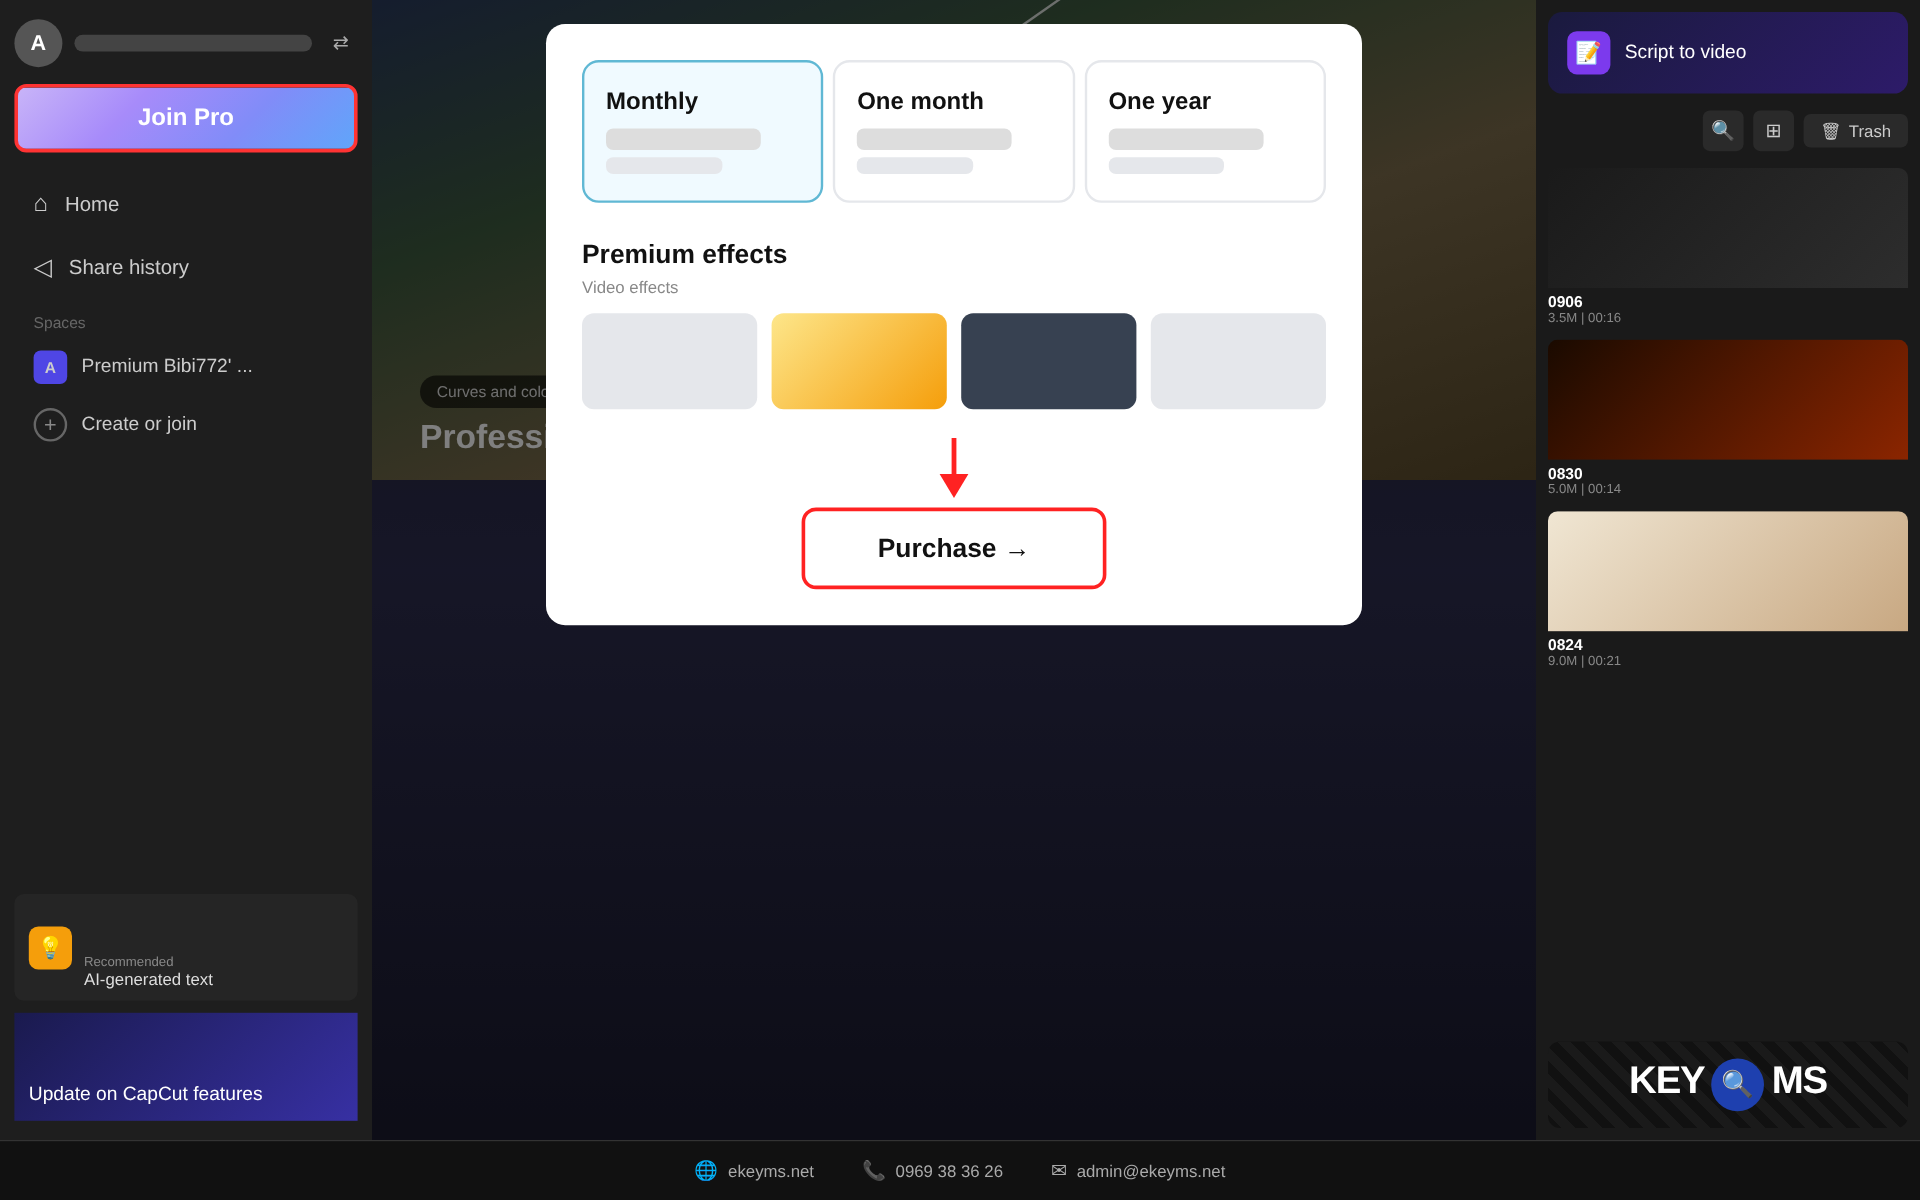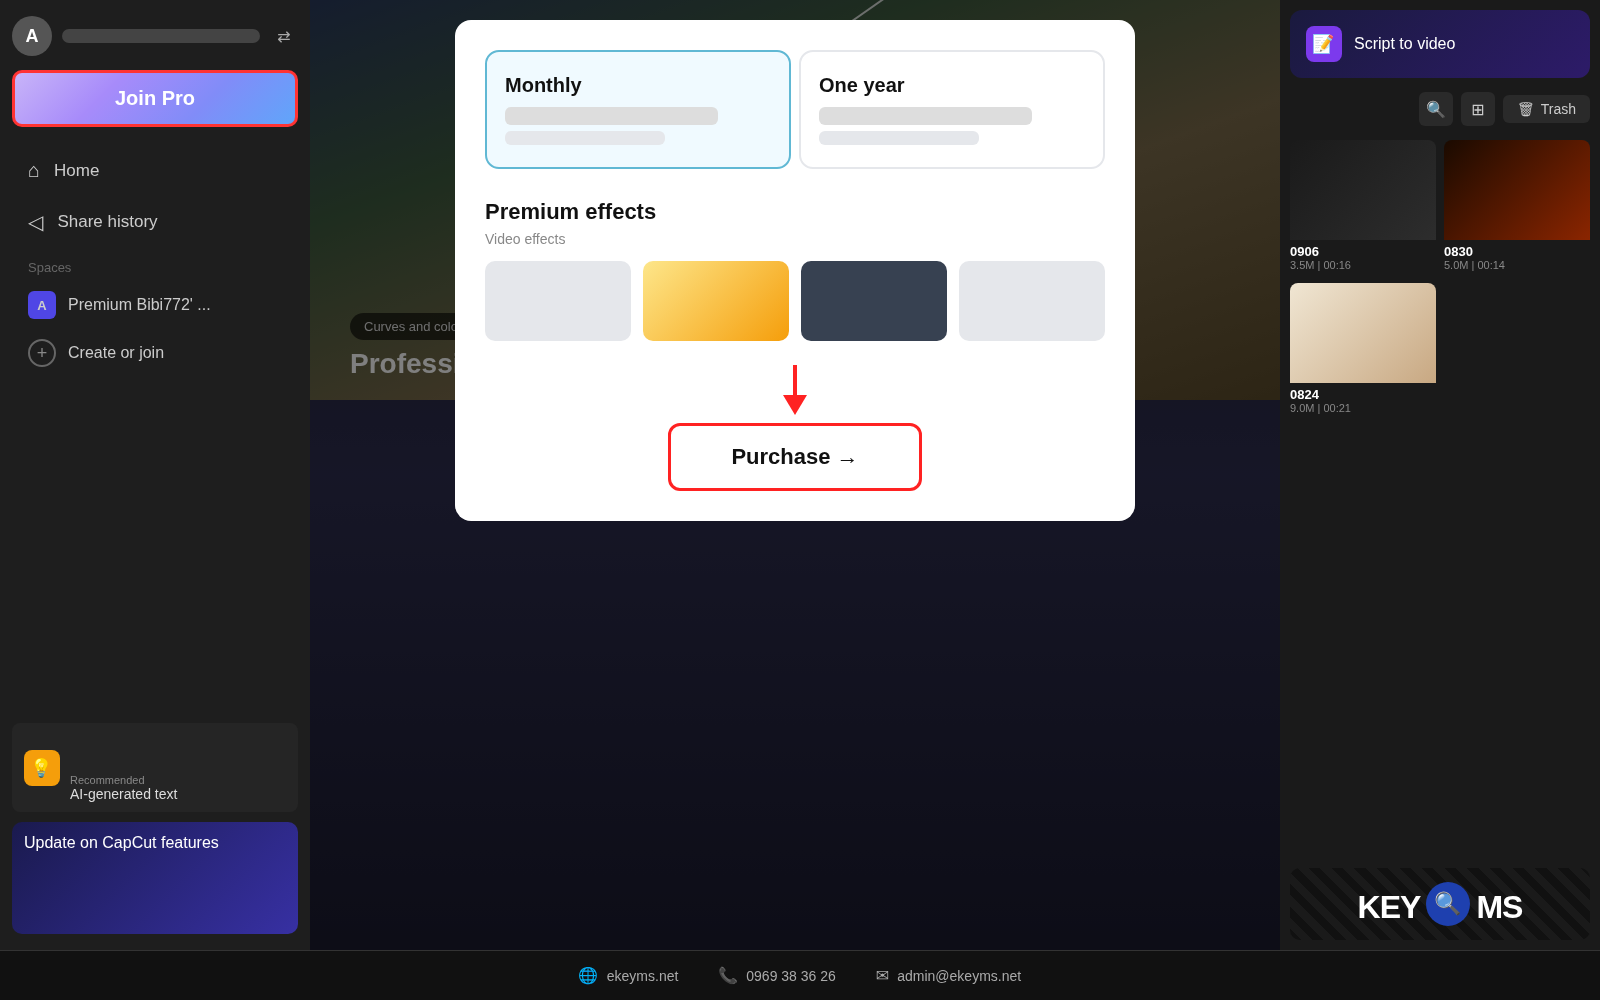--- a/index.html
+++ b/index.html
@@ -187,26 +187,26 @@
       color: #888;
       margin-top: 41px;
     }
 
     .recommended-text .rec-title {
       font-size: 14px;
       color: #ddd;
     }
 
     .update-banner {
-      border-radius: 10px;
+      border-radius: 0;
       overflow: hidden;
-      height: 112px;
+      height: 90px;
       background: linear-gradient(135deg, #1a1a4e, #3730a3);
       display: flex;
-      align-items: flex-start;
+      align-items: flex-end;
       padding: 12px;
       gap: 10px;
       cursor: pointer;
     }
 
     
     .main-content {
       flex: 1;
       display: flex;
       flex-direction: column;
@@ -476,21 +476,21 @@
       padding: 6px 14px;
       background: #2a2a2a;
       border-radius: 6px;
       cursor: pointer;
       font-size: 14px;
       color: #ccc;
     }
 
     .grid-thumbnails {
       display: grid;
-      grid-template-columns: 1fr 1fr;
+      grid-template-columns: 1fr;
       gap: 8px;
     }
 
     .video-grid-item {
       border-radius: 8px;
       overflow: hidden;
       cursor: pointer;
     }
 
     .video-grid-thumb {
@@ -633,20 +633,25 @@
       <div class="pro-modal-overlay">
         <div class="pro-modal">
 
           <div class="pricing-plans">
             <div class="plan-card selected">
               <div class="plan-name">Monthly</div>
               <div class="plan-price-blur"></div>
               <div class="plan-price-blur2"></div>
             </div>
             <div class="plan-card">
+              <div class="plan-name">One month</div>
+              <div class="plan-price-blur"></div>
+              <div class="plan-price-blur2"></div>
+            </div>
+            <div class="plan-card">
               <div class="plan-name">One year</div>
               <div class="plan-price-blur"></div>
               <div class="plan-price-blur2"></div>
             </div>
           </div>
 
           <div class="premium-effects-section">
             <div class="premium-effects-title">Premium effects</div>
             <div class="video-effects-label">Video effects</div>
             <div class="effects-row">
@@ -709,21 +714,21 @@
         <div class="video-grid-info">
           <div class="video-grid-title">0824</div>
           <div class="video-grid-meta">9.0M | 00:21</div>
         </div>
       </div>
     </div>
 
     <div style="margin-top:auto;background:#111;padding:14px;border-radius:10px;display:flex;align-items:center;justify-content:center;gap:8px;position:relative;overflow:hidden;">
 
       <div style="position:absolute;top:0;left:0;right:0;bottom:0;background:repeating-linear-gradient(45deg,transparent,transparent 8px,rgba(255,255,255,0.04) 8px,rgba(255,255,255,0.04) 16px);pointer-events:none;"></div>
-      <div style="display:flex;align-items:flex-end;gap:6px;z-index:1;">
+      <div style="display:flex;align-items:flex-start;gap:6px;z-index:1;">
         <span style="font-size:32px;font-weight:900;color:#fff;letter-spacing:-1px;">KEY</span>
         <div style="width:44px;height:44px;background:#1e40af;border-radius:50%;display:flex;align-items:center;justify-content:center;font-size:22px;">🔍</div>
         <span style="font-size:32px;font-weight:900;color:#fff;letter-spacing:-1px;">MS</span>
       </div>
     </div>
   </div>
 </div>
 
 <div class="footer">
   <div class="footer-item">

